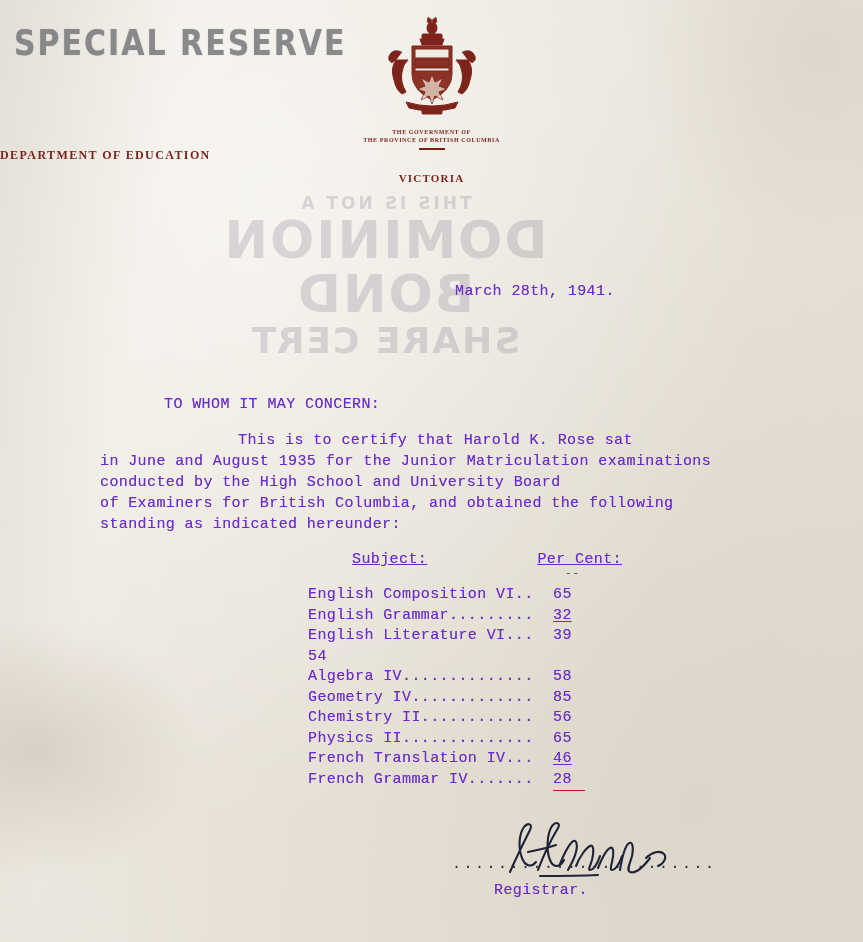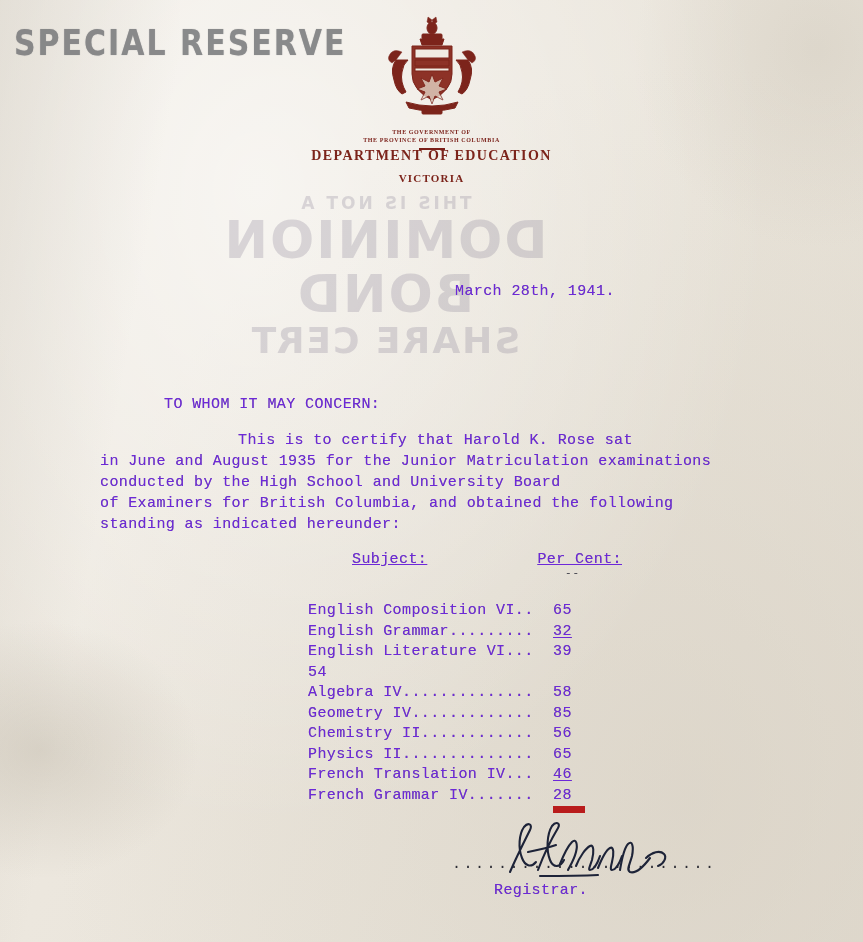--- a/index.html
+++ b/index.html
@@ -106,25 +106,25 @@
     margin: 4px auto 0 auto;
     width: 26px;
     height: 2px;
     background: #7a1f18;
   }
 
   .dept {
     position: absolute;
     left: 0; right: 0;
     top: 148px;
-    text-align: center;
+    text-align: left;
     color: #7c241b;
     font-family: "Liberation Serif", serif;
     font-weight: bold;
-    font-size: 14px;
+    font-size: 12px;
     letter-spacing: 1.4px;
   }
   .dept-sub {
     position: absolute;
     left: 0; right: 0;
     top: 172px;
     text-align: center;
     color: #7c241b;
     font-family: "Liberation Serif", serif;
     font-weight: bold;
@@ -179,35 +179,34 @@
     font-size: 11px;
     color: #3a3a45;
     letter-spacing: 1px;
   }
 
   .rows {
     position: absolute;
     left: 308px;
     top: 585px;
     width: 330px;
-    margin-top: 16px;
   }
   .row {
     display: flex;
     line-height: 20.5px;
     white-space: pre;
   }
   .row .sub { width: 245px; }
   .row .pct { width: 40px; }
   .row .pct.ul {
     text-decoration: underline;
     text-underline-offset: 2px;
   }
   .row .pct.dbl {
-    border-bottom: 7px solid #b91c1c;
+    border-bottom: 1px solid #b91c1c;
     text-underline-offset: 2px;
     width: 32px;
   }
 
   
   .sig-dots {
     position: absolute;
     left: 452px;
     top: 856px;
     letter-spacing: 2.5px;

